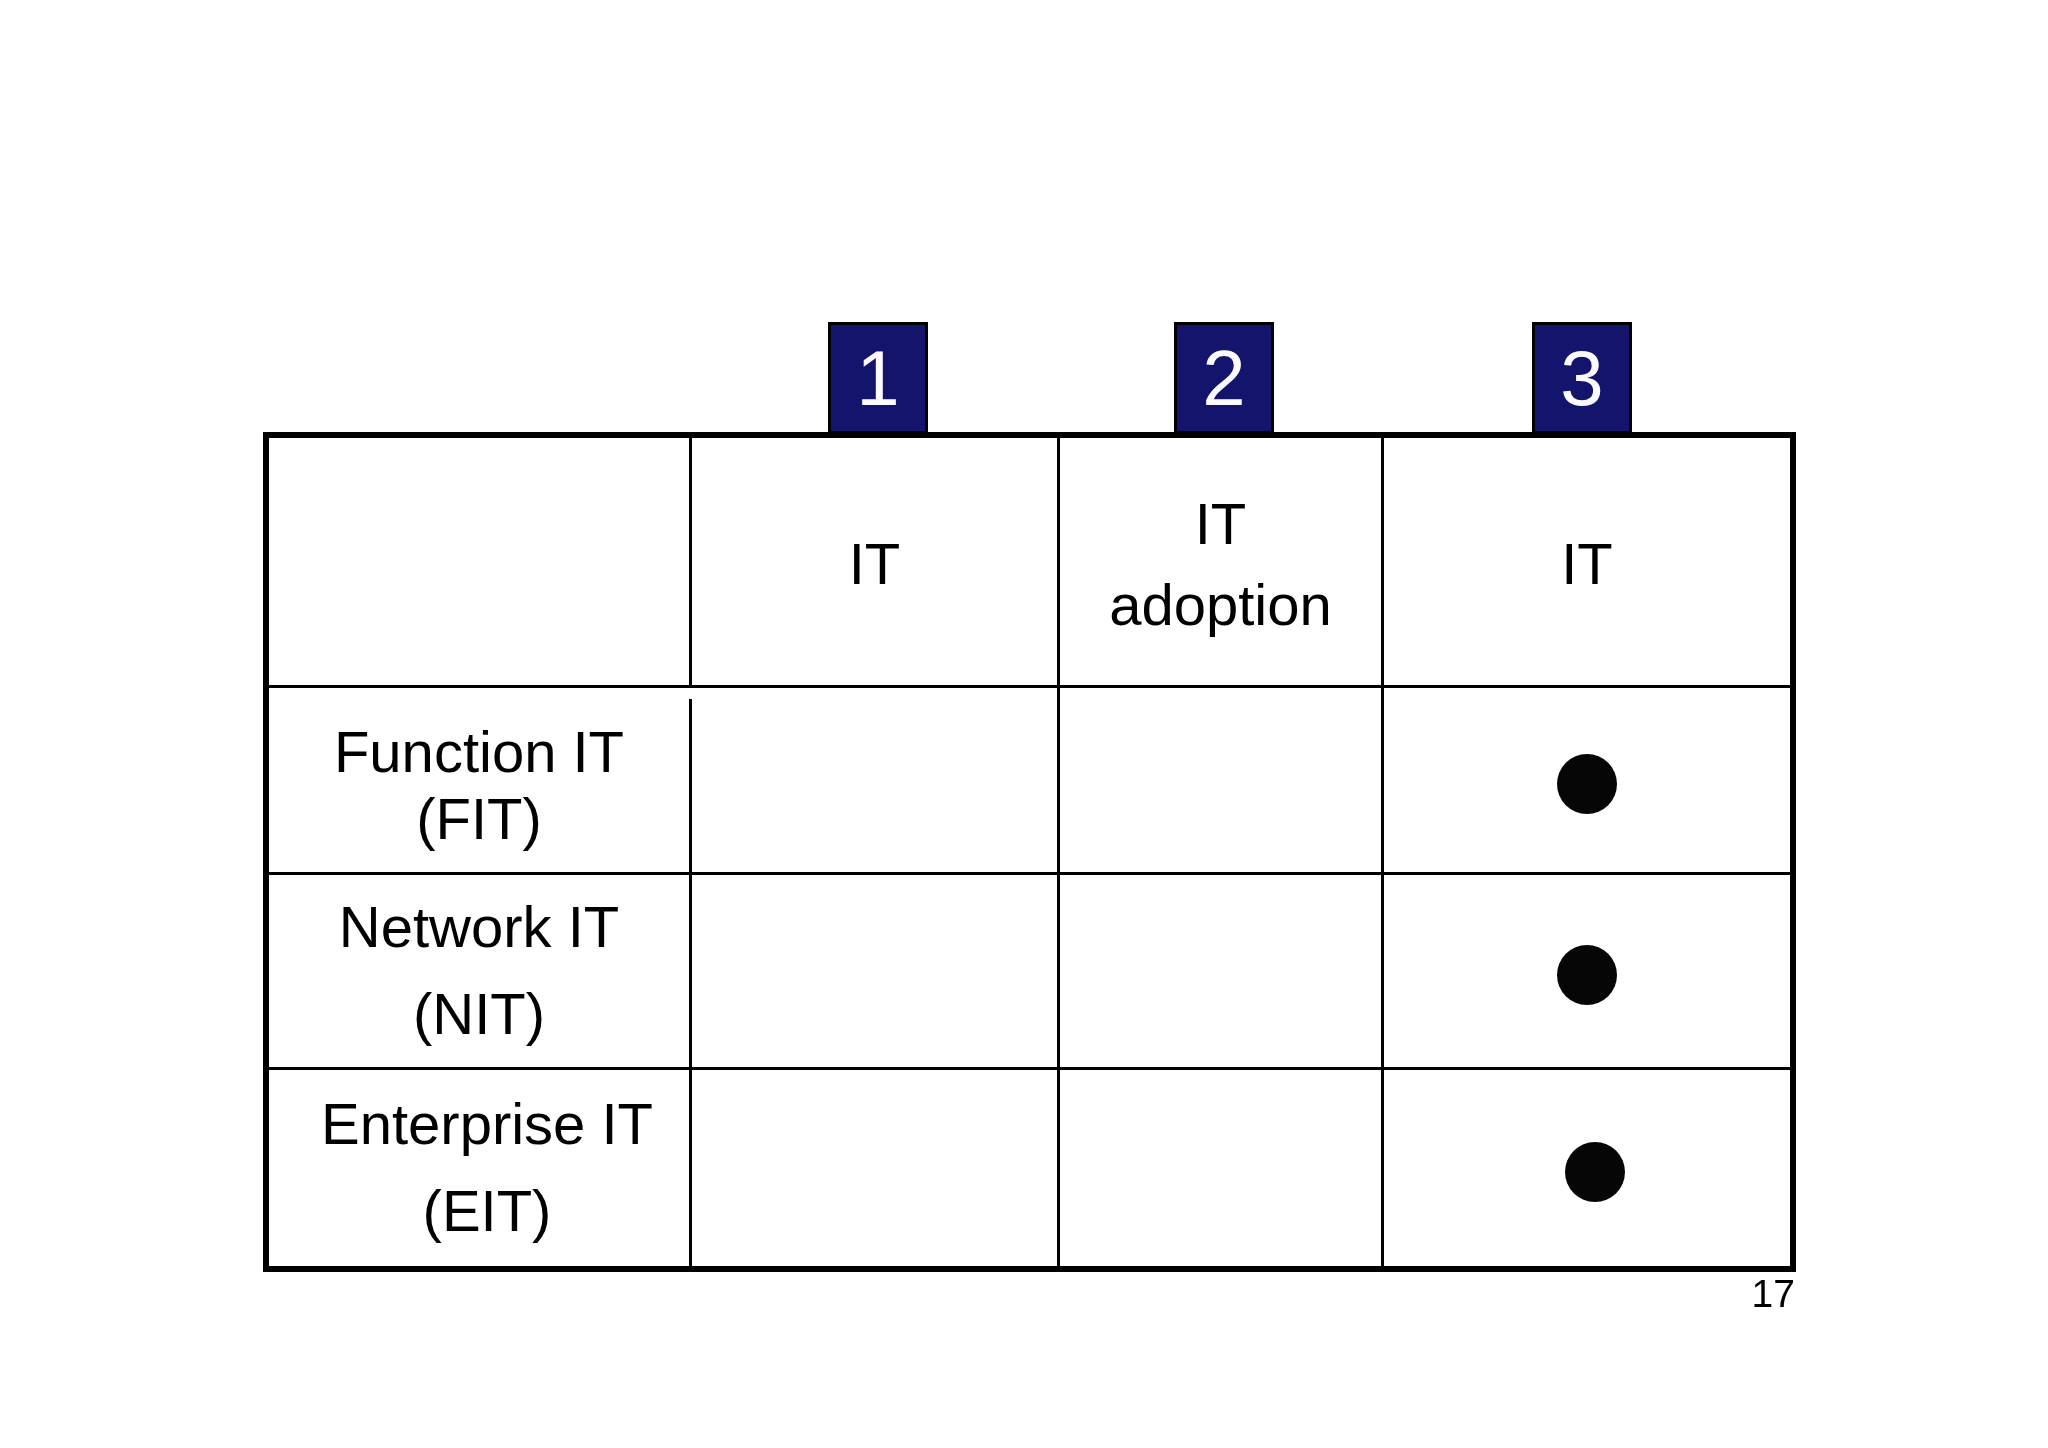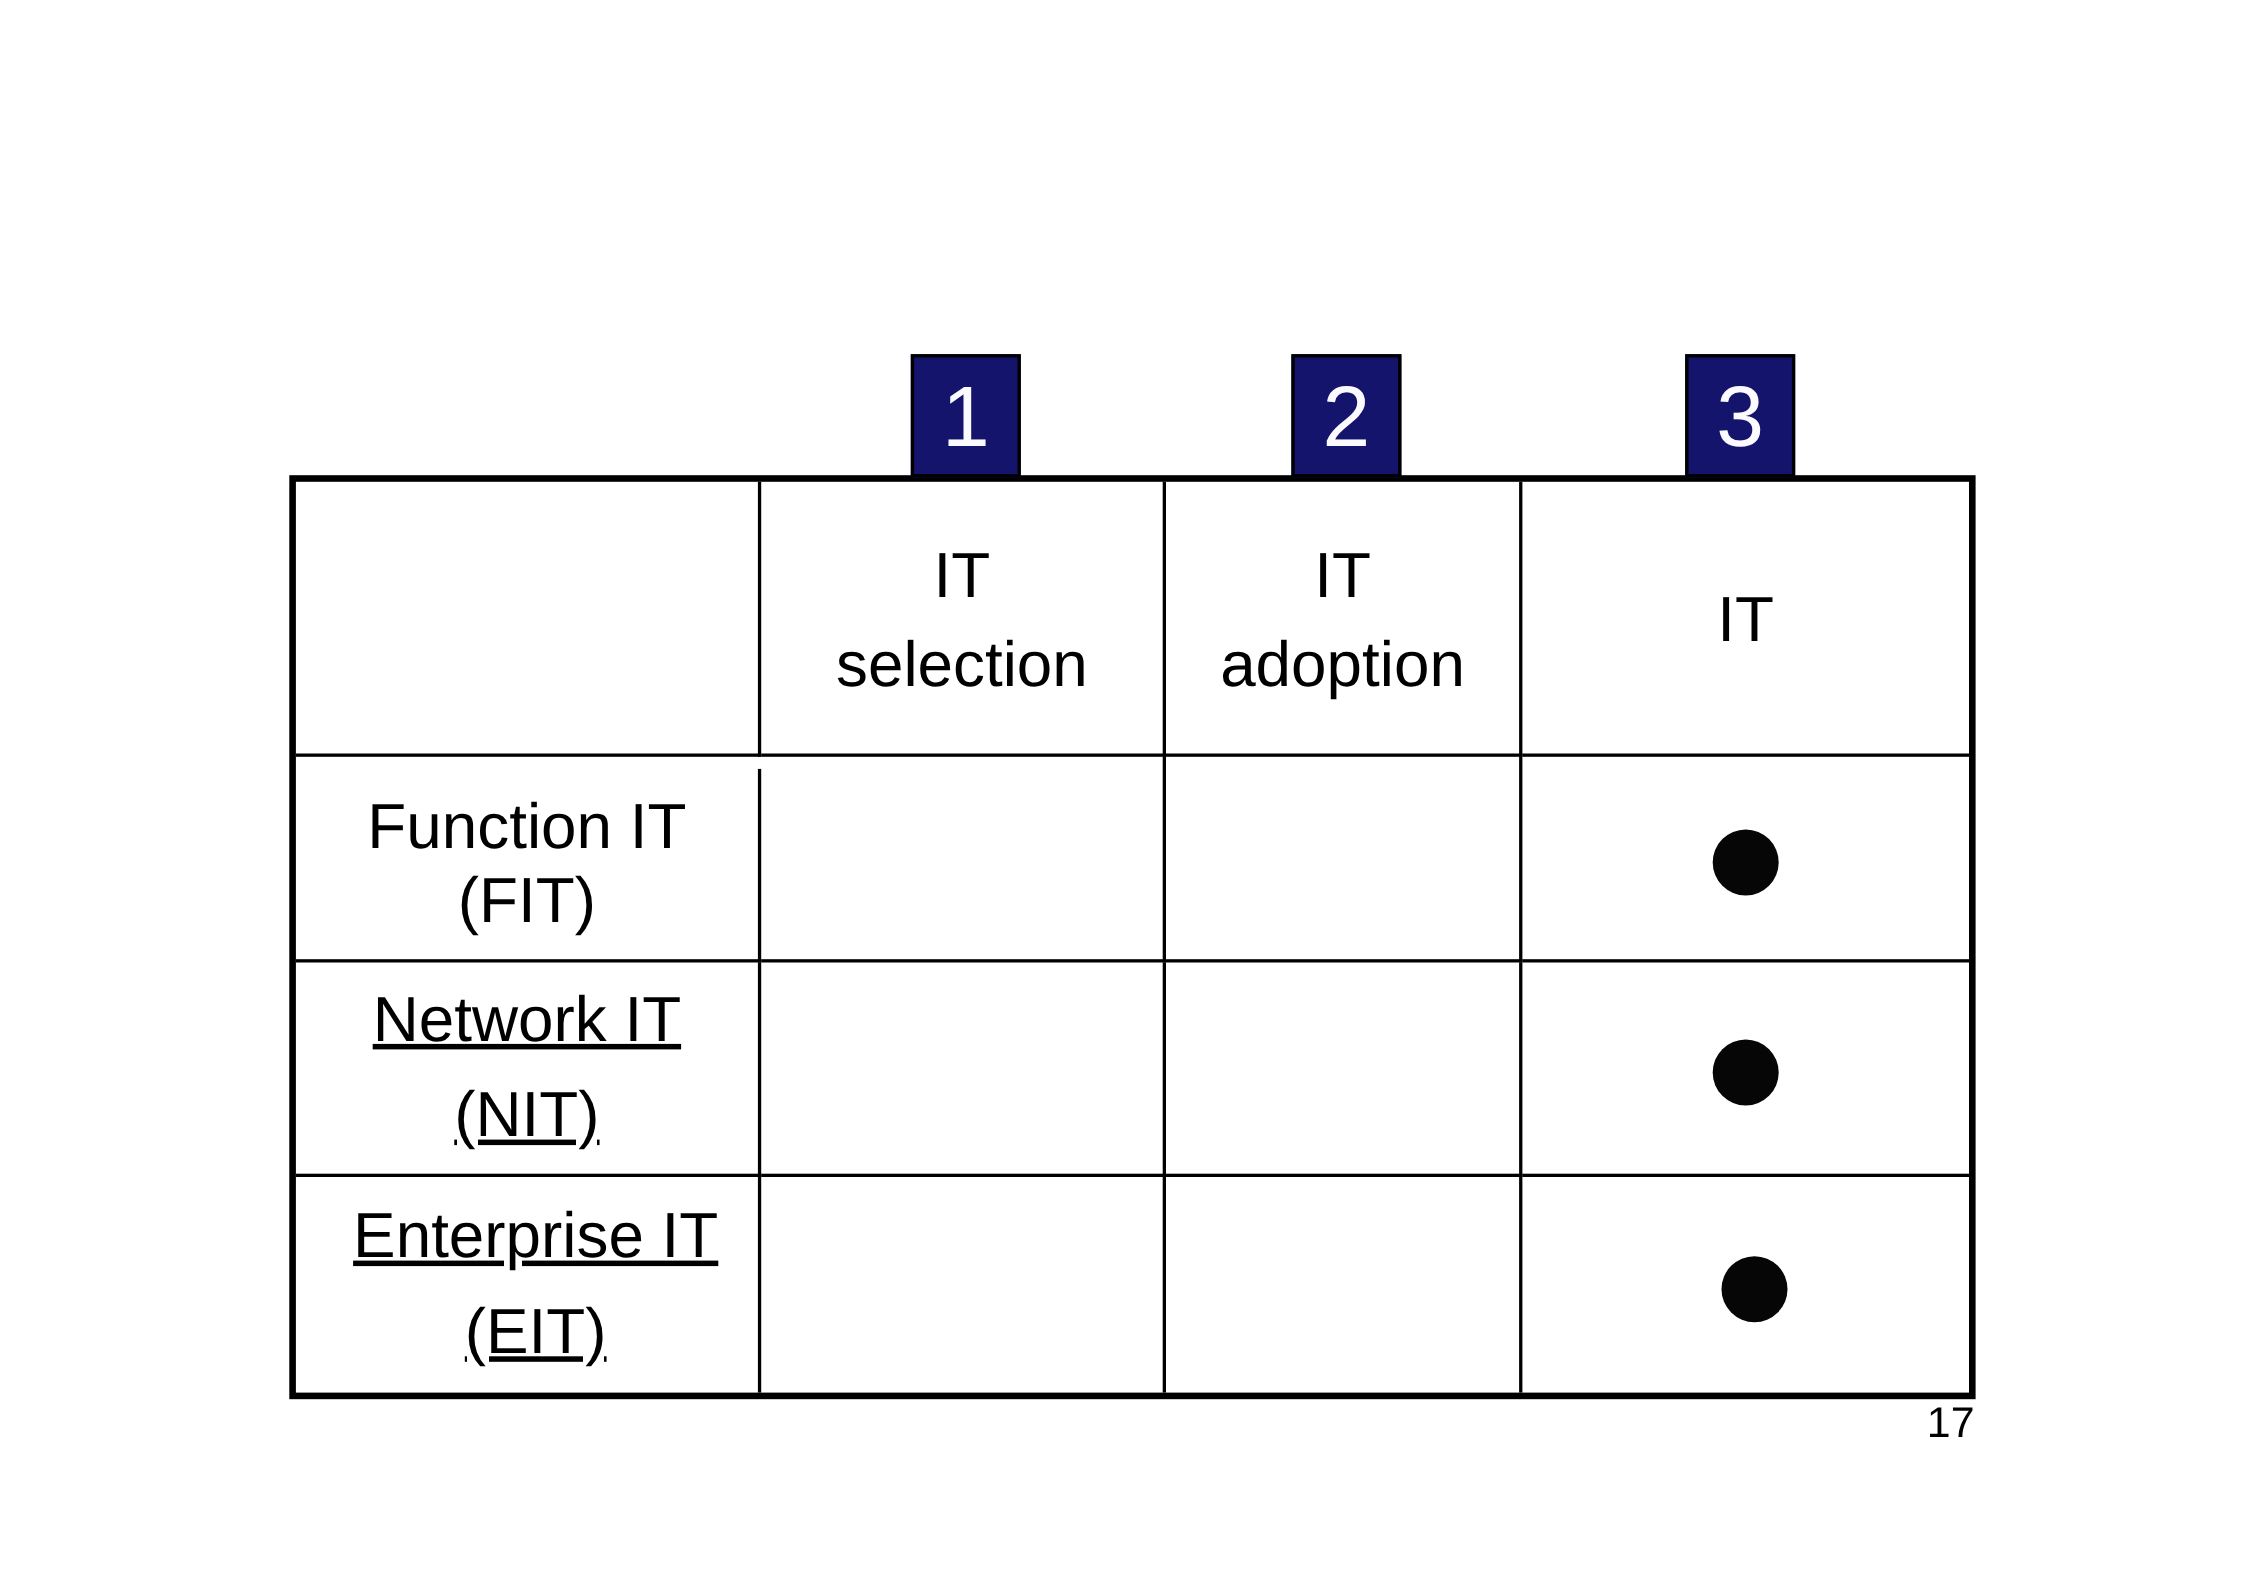--- a/index.html
+++ b/index.html
@@ -63,21 +63,21 @@
     justify-content: center;
     text-align: center;
     font-size: 58px;
     line-height: 1.12;
   }
   .cell.last-col { border-right: none; }
   .cell.last-row { border-bottom: none; padding-left: 16px; }
 
   .head-cell { gap: 16px; padding-top: 6px; }
   .label-cell.gap-tight { gap: 2px; margin-top: 11px; }
-  .label-cell.gap-loose { gap: 22px; text-decoration: underline; }
+  .label-cell.gap-loose { gap: 22px; }
 
   .body-cell { justify-content: center; }
 
   .dot {
     width: 60px;
     height: 60px;
     border-radius: 50%;
     background: var(--dot, #060606);
     margin-top: 8px;
   }
@@ -108,21 +108,20 @@
     <span>3</span>
   </div>
 
   <div class="matrix">
 
     <div class="cell head-cell">
       <span></span>
     </div>
     <div class="cell head-cell">
       <span>IT</span>
-      <span>selection</span>
     </div>
     <div class="cell head-cell">
       <span>IT</span>
       <span>adoption</span>
     </div>
     <div class="cell head-cell last-col">
       <span>IT</span>
     </div>
 
     <div class="cell label-cell gap-tight">

